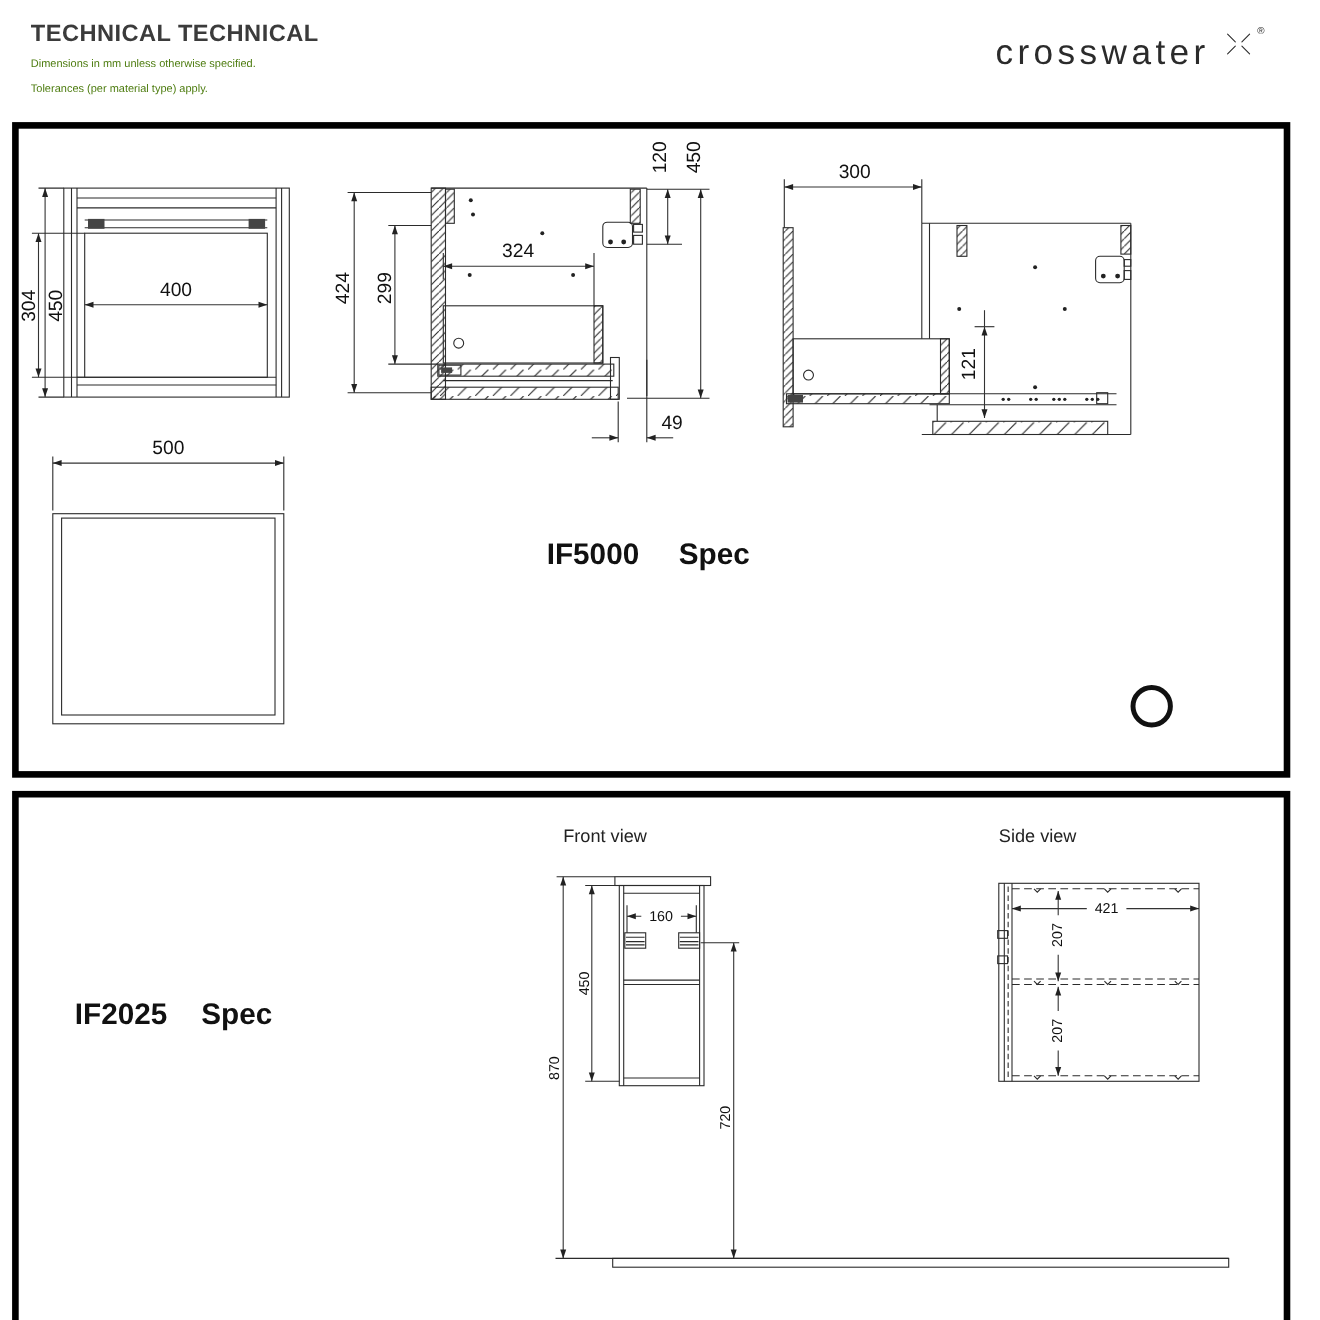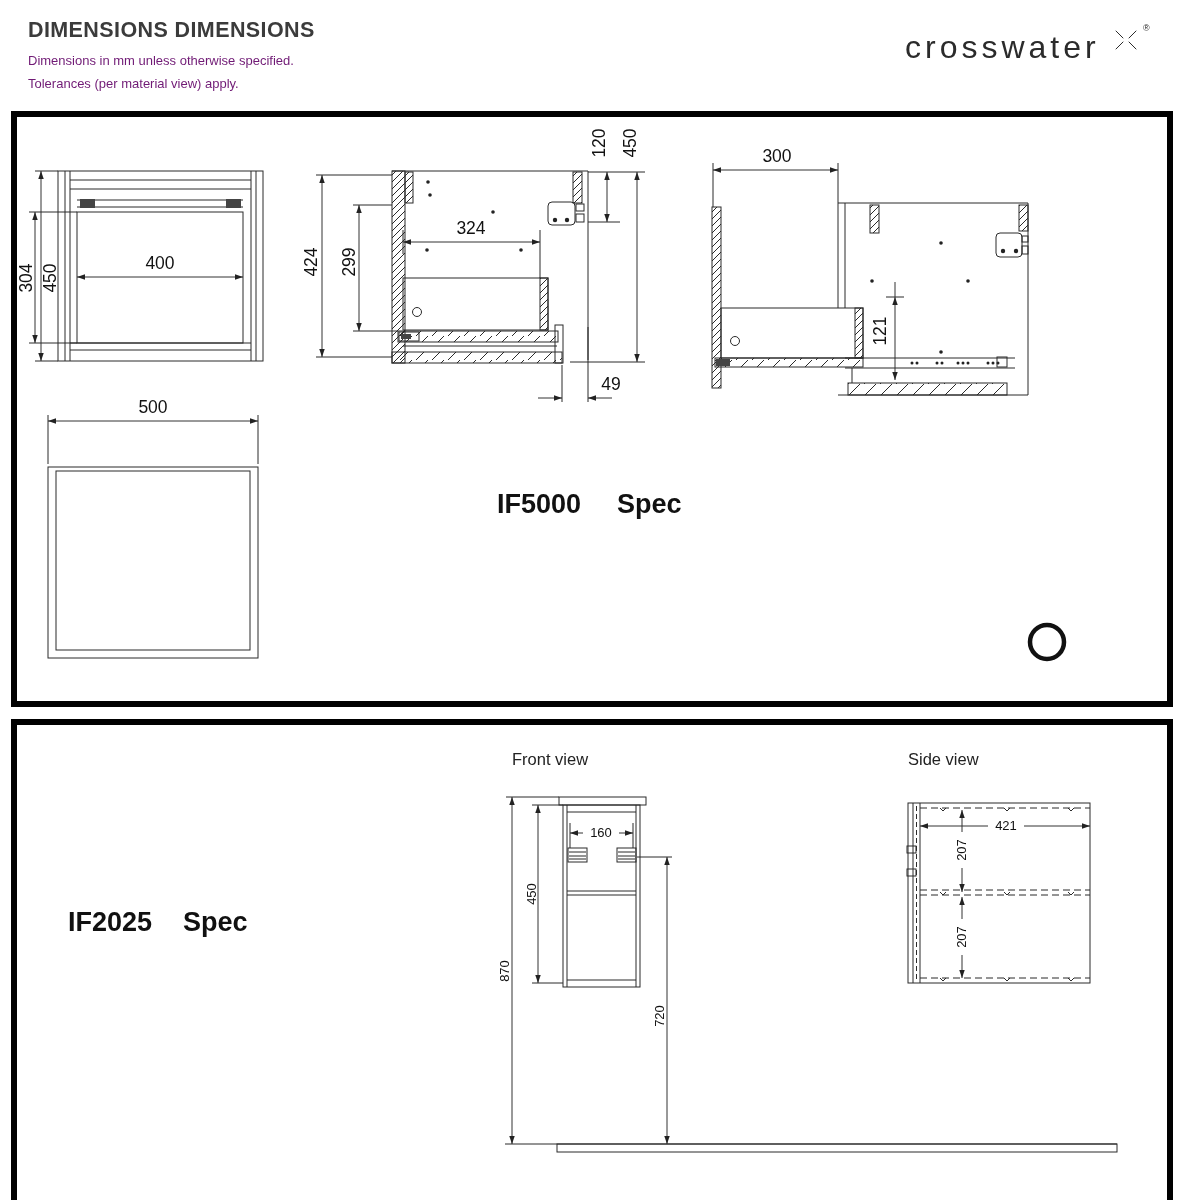--- a/index.html
+++ b/index.html
@@ -1,18 +1,18 @@
 <!DOCTYPE html>
 <html><head>
 <meta charset="utf-8">
 <style>
   html,body{margin:0;padding:0;background:#fff;}
   body{width:1200px;height:1200px;position:relative;font-family:"Liberation Sans",sans-serif;overflow:hidden;}
   .hdr-title{position:absolute;left:28px;top:18px;font-size:21.5px;font-weight:bold;letter-spacing:.4px;color:#3b3b3b;}
-  .hdr-sub{position:absolute;left:28px;font-size:13px;color:#701a75;}
+  .hdr-sub{position:absolute;left:28px;font-size:10px;color:#4d7c0f;}
   .sub1{top:53px}.sub2{top:76px}
   .brand{position:absolute;left:905px;top:26px;width:290px;height:60px;}
   .brand-text{position:absolute;left:0;top:3px;font-size:32px;color:#2b2b2b;letter-spacing:4px;}
   .brand-x{position:absolute;left:206px;top:0;}
   .brand-reg{position:absolute;left:238px;top:-3px;font-size:9px;color:#2b2b2b;}
   .panel{position:absolute;left:11px;width:1162px;border:6px solid #000;box-sizing:border-box;background:#fff;}
   .panel1{top:111px;height:596px;}
   .panel2{top:719px;height:536px;text-align:center;}
   .panel svg{display:block;}
   svg{font-family:"Liberation Sans",sans-serif;}
@@ -24,23 +24,23 @@
   svg circle.dot{fill:#222;stroke:none;}
   svg text{fill:#111;}
   text.d1{font-size:17.5px;}
   text.d2{font-size:13px;}
   text.model{font-size:27px;font-weight:bold;}
   text.viewlabel{font-size:16.5px;fill:#222;}
 </style>
 </head>
 <body>
 
-<div class="hdr-title">DIMENSIONS DIMENSIONS</div>
+<div class="hdr-title">TECHNICAL TECHNICAL</div>
 <div class="hdr-sub sub1">Dimensions in mm unless otherwise specified.</div>
-<div class="hdr-sub sub2">Tolerances (per material view) apply.</div>
+<div class="hdr-sub sub2">Tolerances (per material type) apply.</div>
 
 <div class="brand">
   <span class="brand-text">crosswater</span>
   <svg class="brand-x" width="30" height="28" viewBox="0 0 30 28">
     <g stroke="#2b2b2b" stroke-width="3.4" stroke-linecap="round">
       <line x1="5" y1="5" x2="12" y2="12"></line>
       <line x1="25" y1="5" x2="18" y2="12"></line>
       <line x1="5" y1="23" x2="12" y2="16"></line>
       <line x1="25" y1="23" x2="18" y2="16"></line>
     </g>

